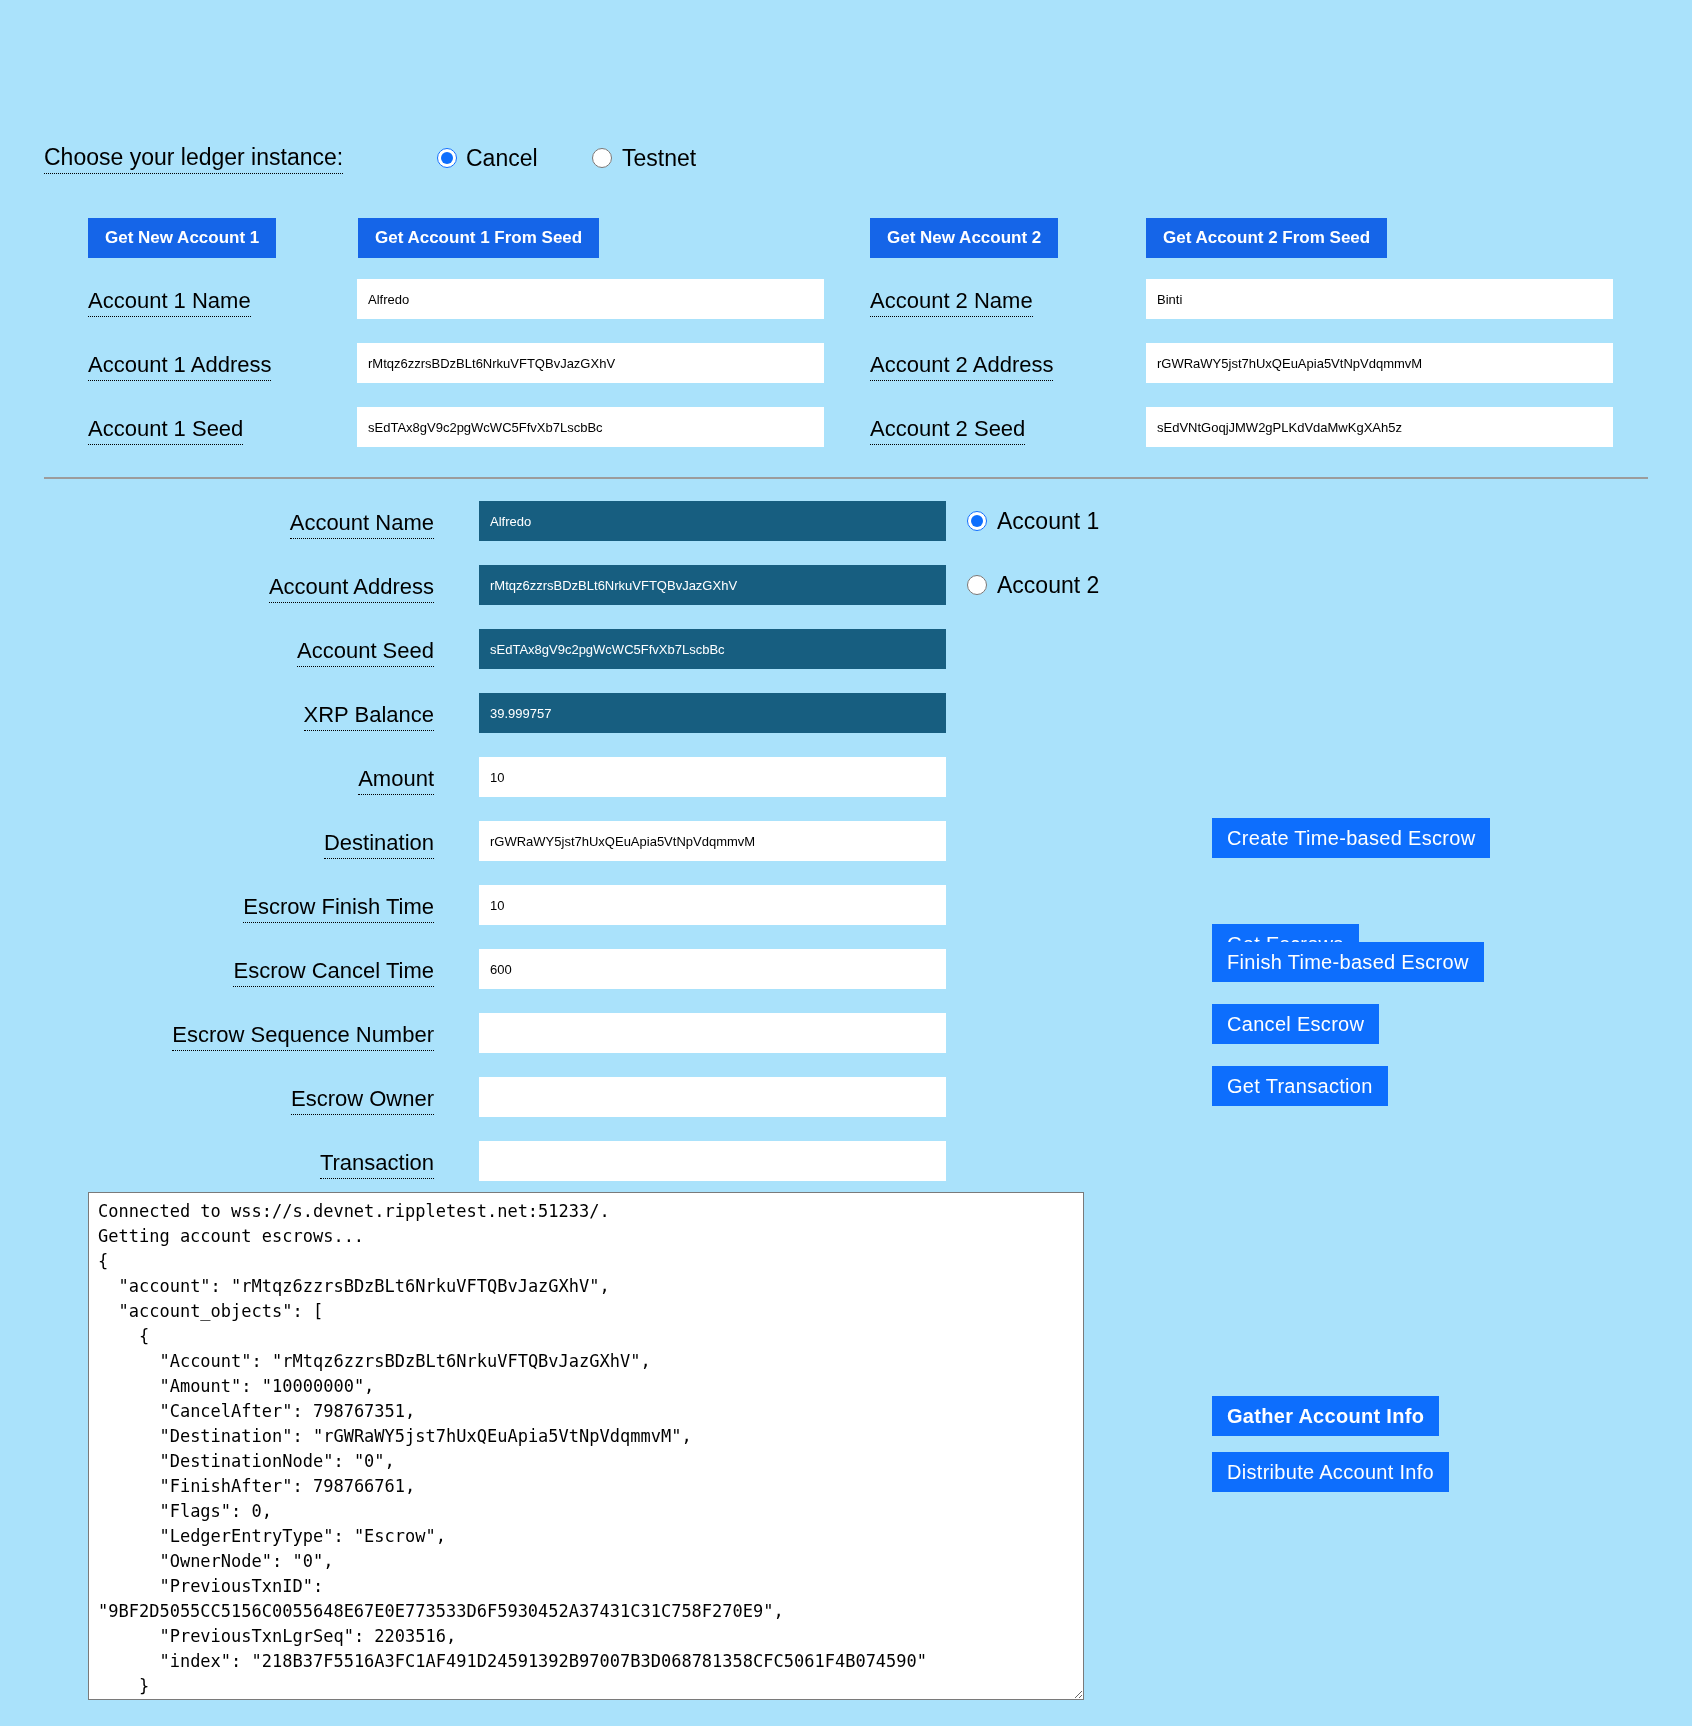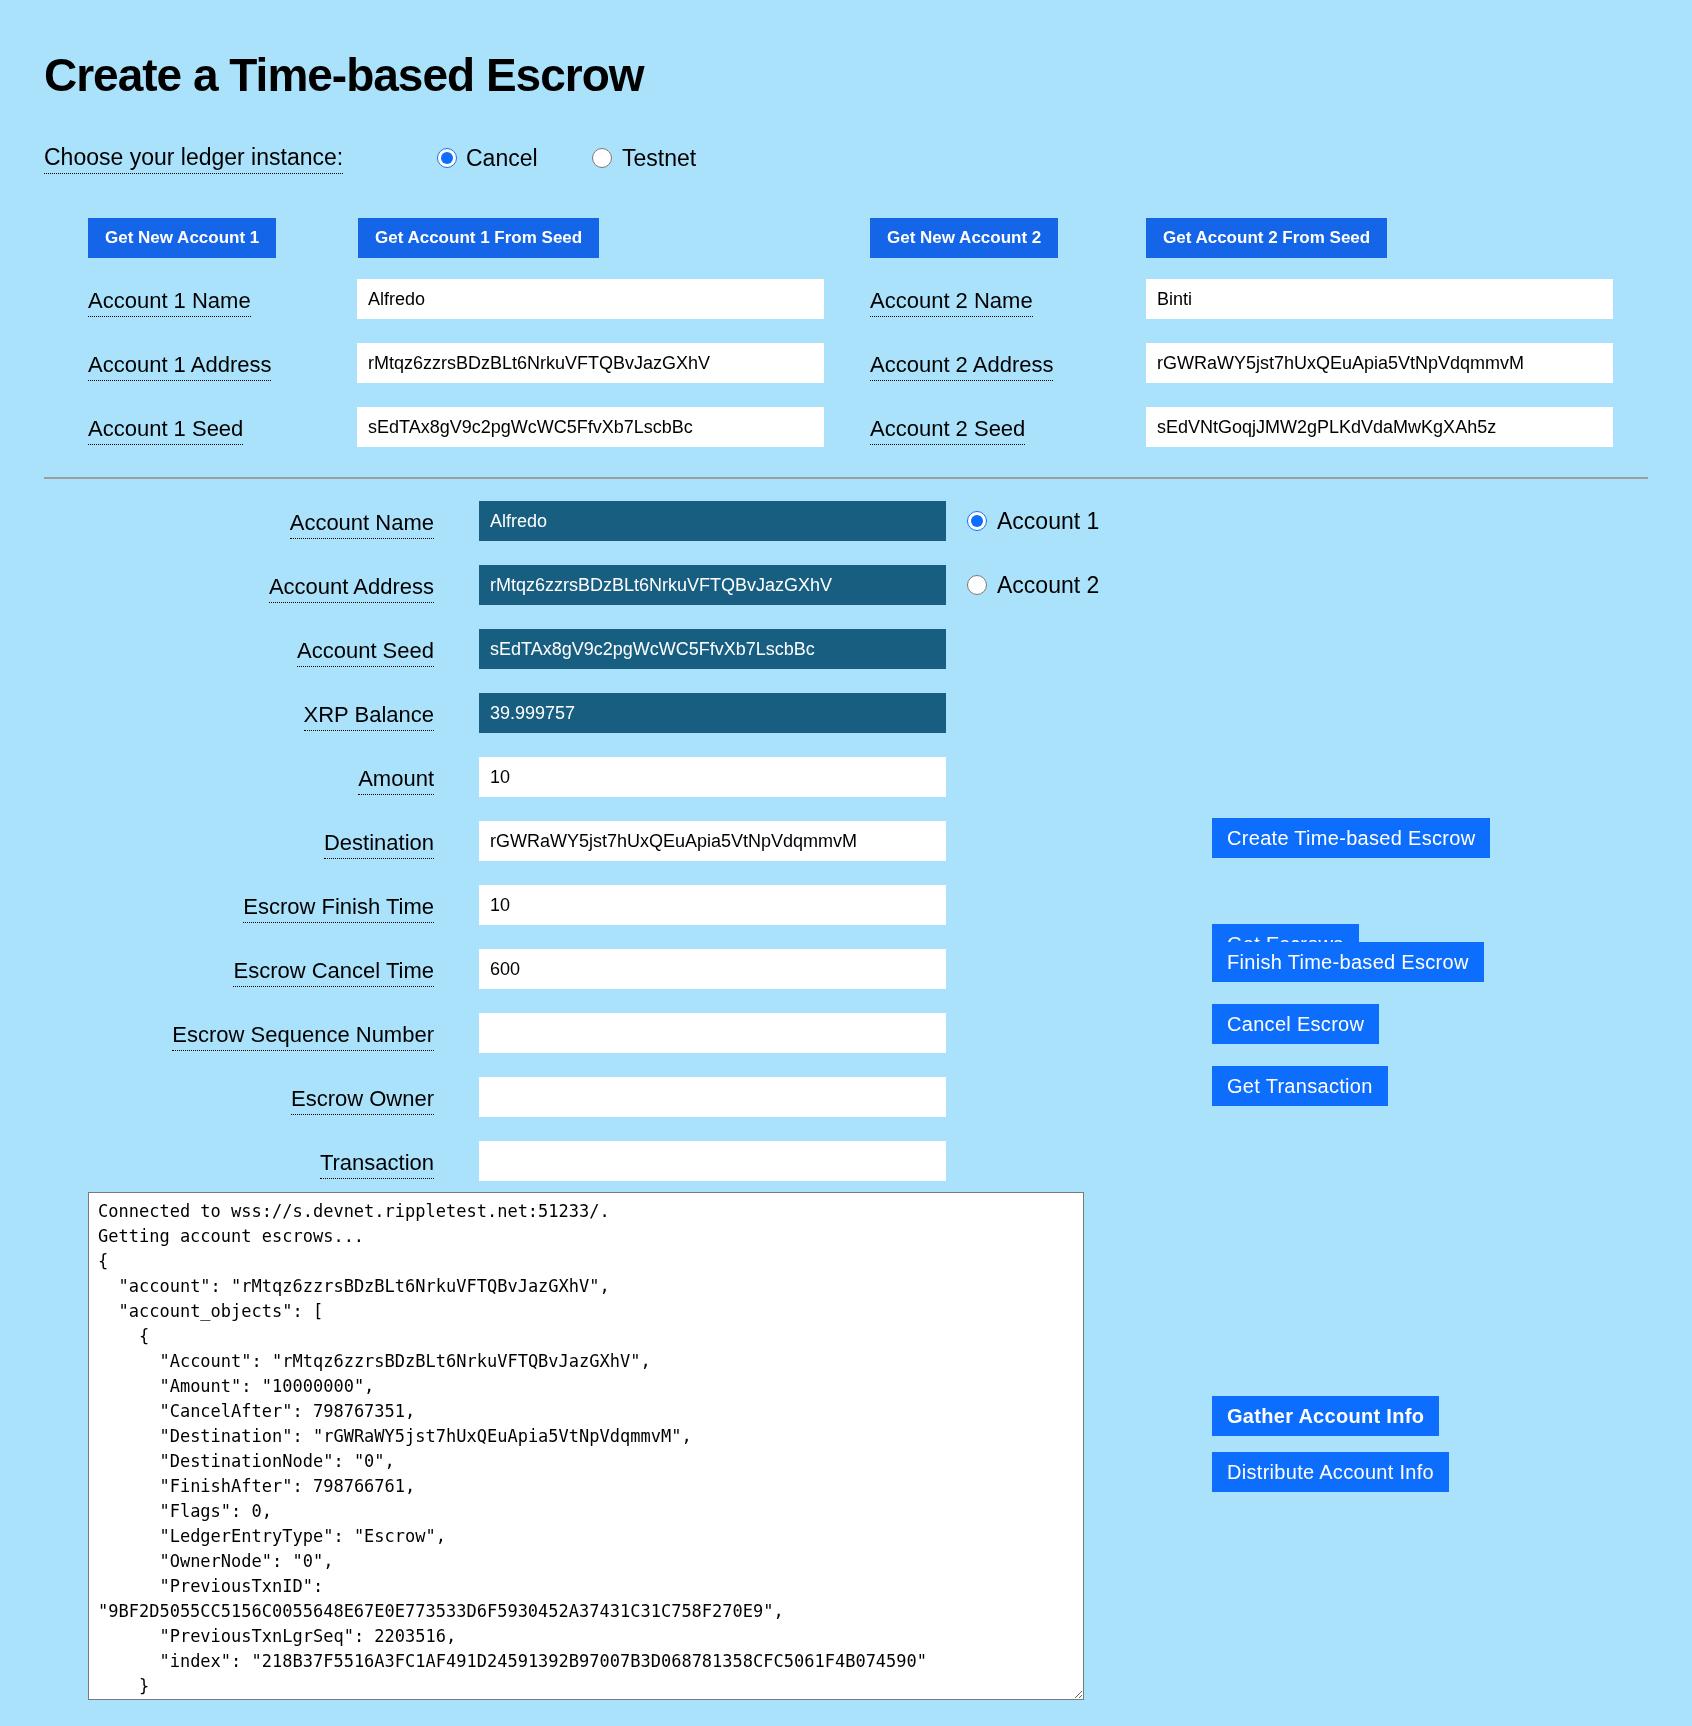--- a/index.html
+++ b/index.html
@@ -18,21 +18,21 @@
 
   .btn {
     border:none; color:#fff; cursor:pointer; white-space:nowrap;
     font-family:"Liberation Sans", sans-serif;
   }
   .btn-top { background:#1565e8; height:40px; font-size:17px; font-weight:600; padding:0 17px; }
   .btn-big { background:#0d6efd; height:40px; font-size:20px; font-weight:500; padding:0 15px; letter-spacing:0.3px; }
 
   .field {
     box-sizing:border-box; border:none; background:#ffffff; color:#000;
-    height:40px; font-size:18px; padding:14px 11px;
+    height:40px; font-size:13px; padding:14px 11px;
     font-family:"Liberation Sans", sans-serif;
   }
   .field.dark { background:#175e80; color:#fff; }
 
   input[type=radio] { width:20px; height:20px; accent-color:#0d6efd; margin:0; }
   .radio-lbl { font-size:23px; white-space:nowrap; }
 
   hr.divider { border:none; border-top:2px solid #9c9c9c; margin:0; }
 
   textarea.console {
@@ -40,21 +40,20 @@
     border:1px solid #7a7a7a; resize:both;
     font:17px/25px "DejaVu Sans Mono", monospace;
     padding:6px 9px; white-space:pre-wrap; overflow:auto;
   }
 </style>
 </head>
 <body>
 
 <div class="page">
 
-  <div class="abs title" style="left:44px; top:48px;">Create a Time-based Escrow</div>
 
   <div class="abs lbl" style="left:44px; top:144px; font-size:23px;">
     <span>Choose your ledger instance:</span>
   </div>
   <input class="abs" type="radio" name="ledger" checked="" style="left: 437px; top: 148px;">
   <div class="abs radio-lbl" style="left:466px; top:145px;">Cancel</div>
   <input class="abs" type="radio" name="ledger" style="left: 592px; top: 148px;">
   <div class="abs radio-lbl" style="left:622px; top:145px;">Testnet</div>
 
   <button class="abs btn btn-top" style="left:88px; top:218px;">Get New Account 1</button>

